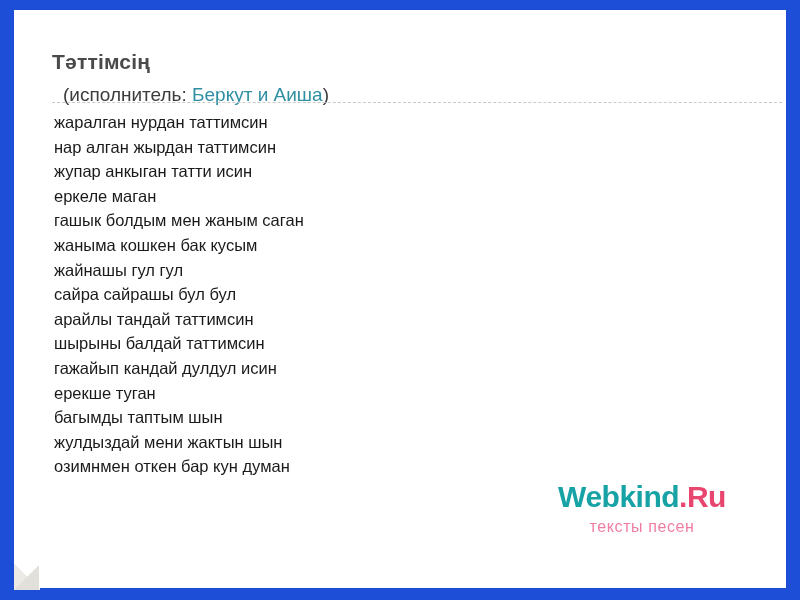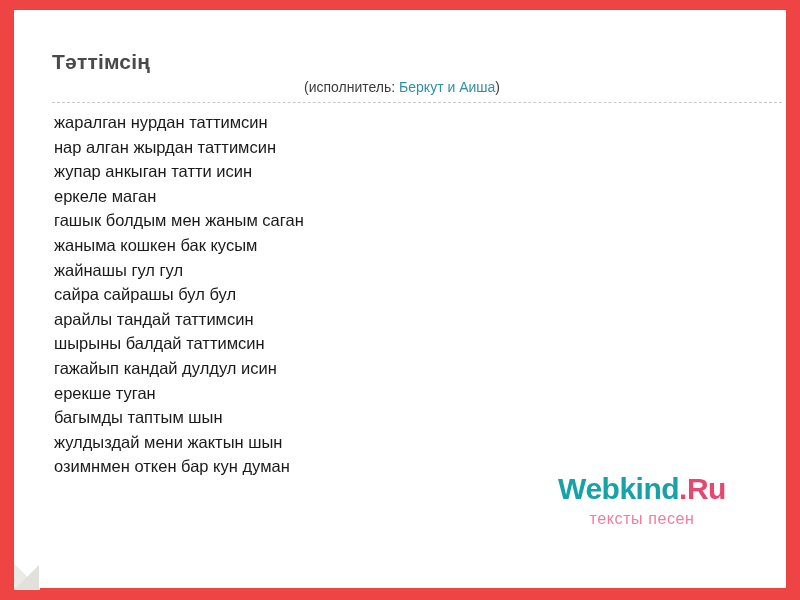--- a/index.html
+++ b/index.html
@@ -10,21 +10,21 @@
     width: 800px;
     height: 600px;
     background: #eceae5;
     font-family: "Liberation Sans", sans-serif;
     overflow: hidden;
   }
   .page {
     position: relative;
     width: 800px;
     height: 600px;
-    background: #ef4444;
+    background: #1d4ed8;
   }
   .paper {
     position: absolute;
     left: 14px;
     top: 10px;
     width: 772px;
     height: 578px;
     background: #ffffff;
     box-shadow: 0 0 0 1px rgba(0,0,0,0.02);
   }
@@ -36,26 +36,25 @@
   }
   .song-title {
     font-size: 21px;
     color: #4a4a4a;
     font-weight: bold;
     letter-spacing: 0.2px;
     margin: 0 0 6px 0;
     line-height: 1.1;
   }
   .artist-line {
-    font-size: 14px;
+    font-size: 19px;
     color: #3c3c3c;
-    margin: 4px;
+    margin: 11px;
     padding-bottom: 11px;
     line-height: 1.2;
-    text-align: center;
   }
   .artist-link {
     color: #2f8fa3;
     text-decoration: none;
   }
   .divider {
     position: absolute;
     left: 38px;
     top: 92px;
     width: 730px;
@@ -70,21 +69,21 @@
     font-size: 16.5px;
     color: #1a1a1a;
     line-height: 24.6px;
   }
   .lyrics .line {
     white-space: pre;
   }
   .logo {
     position: absolute;
     right: 34px;
-    bottom: 60px;
+    bottom: 52px;
     text-align: center;
     width: 220px;
   }
   .logo-main {
     font-size: 30px;
     font-weight: bold;
     letter-spacing: -0.5px;
     line-height: 1;
   }
   .logo-web {

